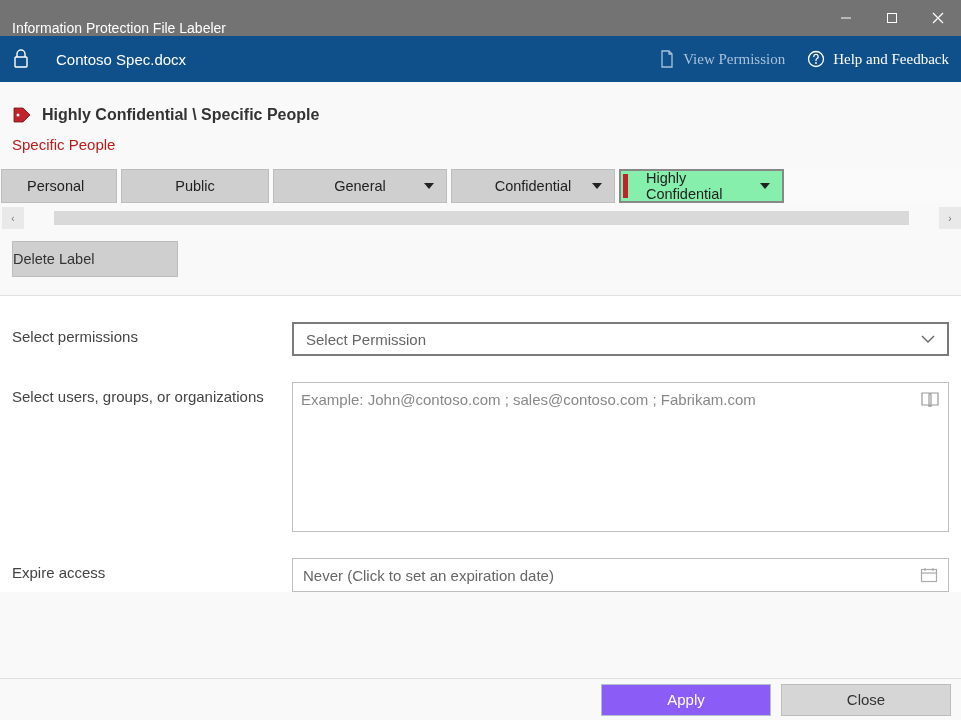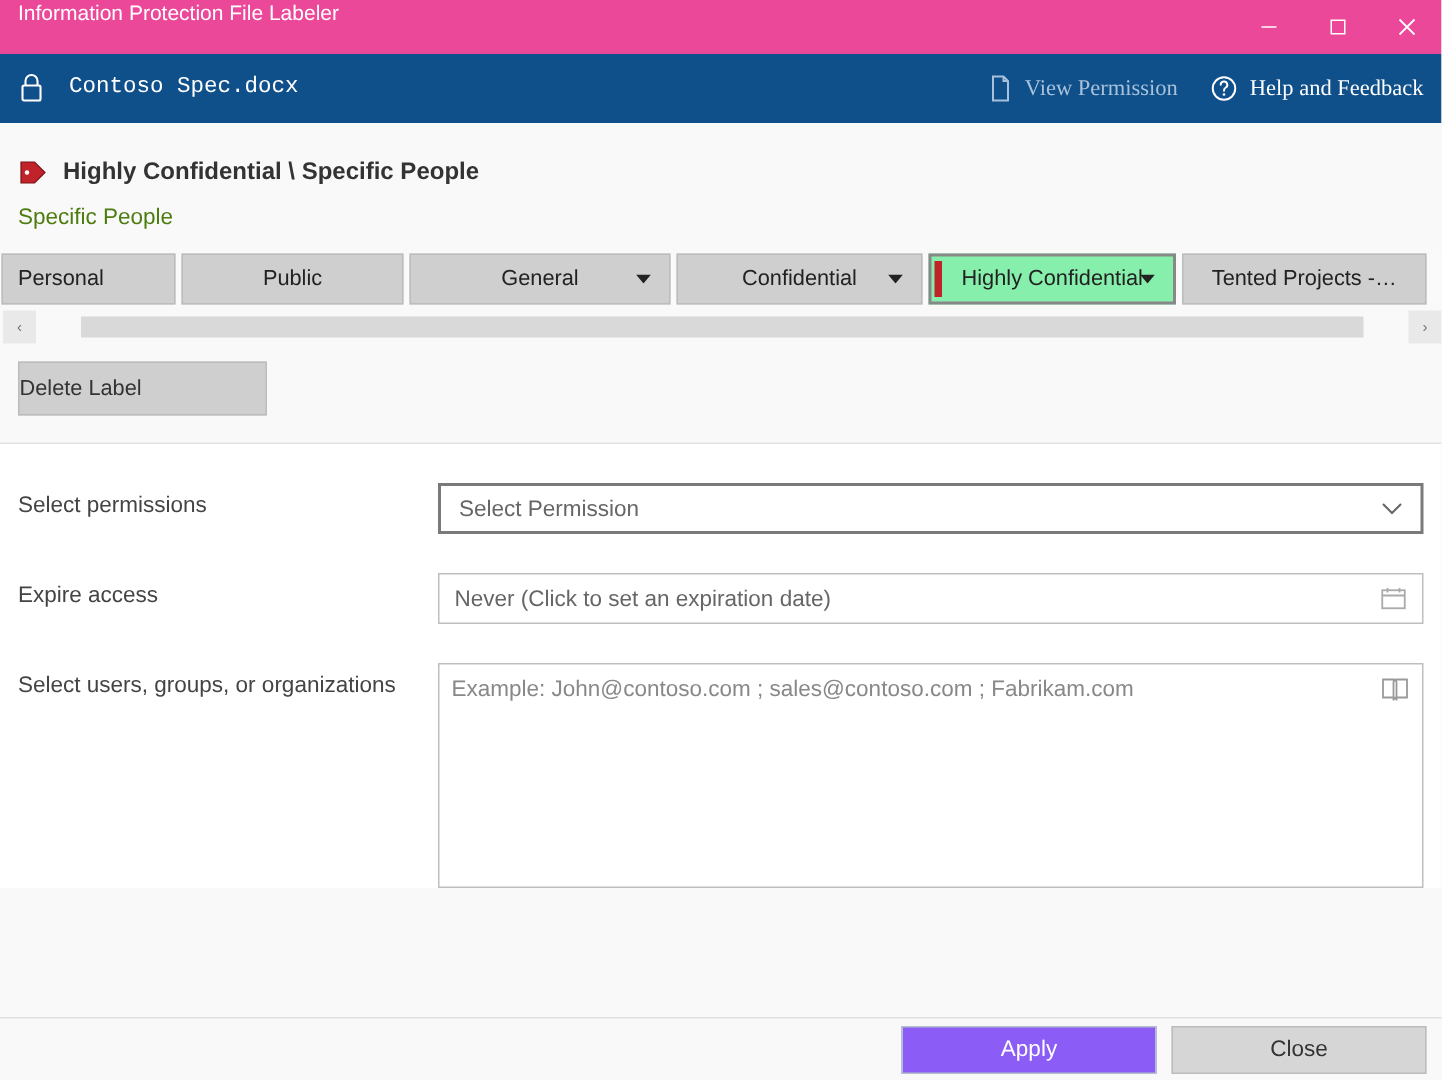--- a/index.html
+++ b/index.html
@@ -7,75 +7,75 @@
     margin: 0; padding: 0;
     font-family: 'Segoe UI', -apple-system, Tahoma, sans-serif;
     font-size: 14px;
     color: #333;
     background: #f9f9f9;
     width: 961px;
     height: 720px;
     overflow: hidden;
   }
   .titlebar {
-    background: #ec4899;
+    background: #737373;
     height: 36px;
     display: flex;
-    align-items: flex-start;
+    align-items: flex-end;
     color: #fff;
     padding: 0 0 0 12px;
   }
   .titlebar-title { flex: 1; font-size: 14px; }
   .win-controls { display: flex; height: 36px; }
   .win-btn {
     width: 46px; height: 36px;
     display: flex; align-items: center; justify-content: center;
     color: #fff;
   }
   .toolbar {
     background: #0f4f8a;
     height: 46px;
     display: flex;
     align-items: center;
     color: #fff;
     padding: 0 12px;
   }
-  .toolbar-left { display: flex; gap: 16px; flex: 1; font-family: Liberation Mono, monospace; }
+  .toolbar-left { display: flex; align-items: center; gap: 26px; flex: 1; }
   .toolbar-right { display: flex; align-items: center; gap: 22px; }
   .toolbar-link { display: flex; align-items: center; gap: 8px; font-size: 15px; font-family: Liberation Serif, serif; }
   .toolbar-link.dim { color: #a8c2db; }
   .filename { font-size: 15px; }
 
   .label-header {
     display: flex; align-items: flex-start; gap: 10px;
     padding: 24px 12px 4px 12px;
     font-size: 16px;
   }
   .label-header .label-text { font-weight: 600; }
   .sublabel {
     padding: 8px 12px 16px 12px;
     font-size: 15px;
-    color: #4d7c0f;
+    color: #b91c1c;
   }
 
   .category-row {
     display: flex;
     gap: 4px;
     background: #fafafa;
     padding: 0 1px;
   }
   .cat-btn {
     background: #cfcfcf;
     border: 1px solid #bcbcbc;
     height: 34px;
     display: flex; align-items: center; justify-content: center;
     font-size: 14.5px;
     color: #222;
     position: relative;
-    padding: 0 10px;
+    padding: 0 25px;
   }
   .cat-btn.personal { width: 116px; justify-content: flex-start; }
   .cat-btn.public   { width: 148px; }
   .cat-btn.general  { width: 174px; }
   .cat-btn.confidential { width: 164px; }
   .cat-btn.highly   { width: 165px; border: 2px solid #888; background: #86efac; }
   .cat-btn.tented   { width: 163px; }
   .cat-btn .caret { position: absolute; right: 12px; }
   .cat-btn.highly::before {
     content: ""; position: absolute; left: 2px; top: 3px; bottom: 3px; width: 5px;
@@ -244,23 +244,20 @@
     </span>
   </div>
   <div class="cat-btn highly">
     <span>Highly Confidential</span>
     <span class="caret">
       <svg width="10" height="6" viewBox="0 0 10 6">
           <path d="M0 0 L5 6 L10 0 Z" fill="#222"></path>
         </svg>
     </span>
   </div>
-  <div class="cat-btn tented">
-    <span>Tented Projects -…</span>
-  </div>
 </div>
 
 <div class="scroll-row">
   <div class="scroll-arrow">‹</div>
   <div class="scroll-track"></div>
   <div class="scroll-arrow">›</div>
 </div>
 
 <div class="delete-row">
   <div class="delete-btn">
@@ -273,20 +270,34 @@
 <div class="form-area">
 
   <div class="form-row">
     <div class="form-label">Select permissions</div>
     <div class="form-control">
       <div class="select-perm">
         <span>Select Permission</span>
         <span>
           <svg width="14" height="8" viewBox="0 0 14 8">
               <path d="M1 1 L7 7 L13 1" fill="none" stroke="#666" stroke-width="1.4"></path>
+            </svg>
+        </span>
+      </div>
+    </div>
+  </div>
+
+  <div class="form-row">
+    <div class="form-label">Select users, groups, or organizations</div>
+    <div class="form-control">
+      <div class="users-box">
+        <span>Example: John@contoso.com ; sales@contoso.com ; Fabrikam.com</span>
+        <span class="book-icon">
+          <svg width="20" height="18" viewBox="0 0 20 18">
+              <path d="M2 2 h7 a2 2 0 0 1 2 2 v12 a2 2 0 0 0 -2 -2 H2 Z M18 2 h-7 a2 2 0 0 0 -2 2 v12 a2 2 0 0 1 2 -2 h7 Z" fill="none" stroke="#999" stroke-width="1.2"></path>
             </svg>
         </span>
       </div>
     </div>
   </div>
 
   <div class="form-row">
     <div class="form-label">Expire access</div>
     <div class="form-control">
       <div class="expire-box">
@@ -296,34 +307,20 @@
               <rect x="1.5" y="2.5" width="15" height="12" fill="none" stroke="#aaa" stroke-width="1.2"></rect>
               <line x1="1.5" y1="6" x2="16.5" y2="6" stroke="#aaa" stroke-width="1.2"></line>
               <line x1="5" y1="1" x2="5" y2="4" stroke="#aaa" stroke-width="1.2"></line>
               <line x1="13" y1="1" x2="13" y2="4" stroke="#aaa" stroke-width="1.2"></line>
             </svg>
         </span>
       </div>
     </div>
   </div>
 
-  <div class="form-row">
-    <div class="form-label">Select users, groups, or organizations</div>
-    <div class="form-control">
-      <div class="users-box">
-        <span>Example: John@contoso.com ; sales@contoso.com ; Fabrikam.com</span>
-        <span class="book-icon">
-          <svg width="20" height="18" viewBox="0 0 20 18">
-              <path d="M2 2 h7 a2 2 0 0 1 2 2 v12 a2 2 0 0 0 -2 -2 H2 Z M18 2 h-7 a2 2 0 0 0 -2 2 v12 a2 2 0 0 1 2 -2 h7 Z" fill="none" stroke="#999" stroke-width="1.2"></path>
-            </svg>
-        </span>
-      </div>
-    </div>
-  </div>
-
 </div>
 
 <div class="footer">
   <div class="footer-btn apply">
     <span>Apply</span>
   </div>
   <div class="footer-btn close">
     <span>Close</span>
   </div>
 </div>

